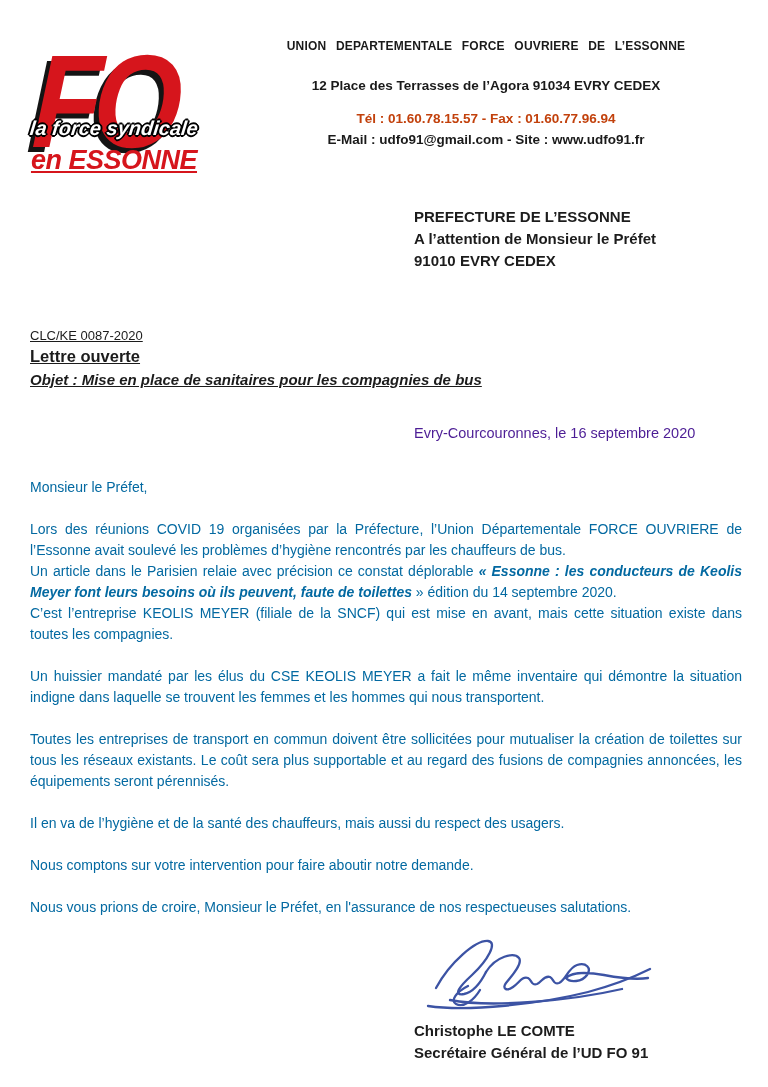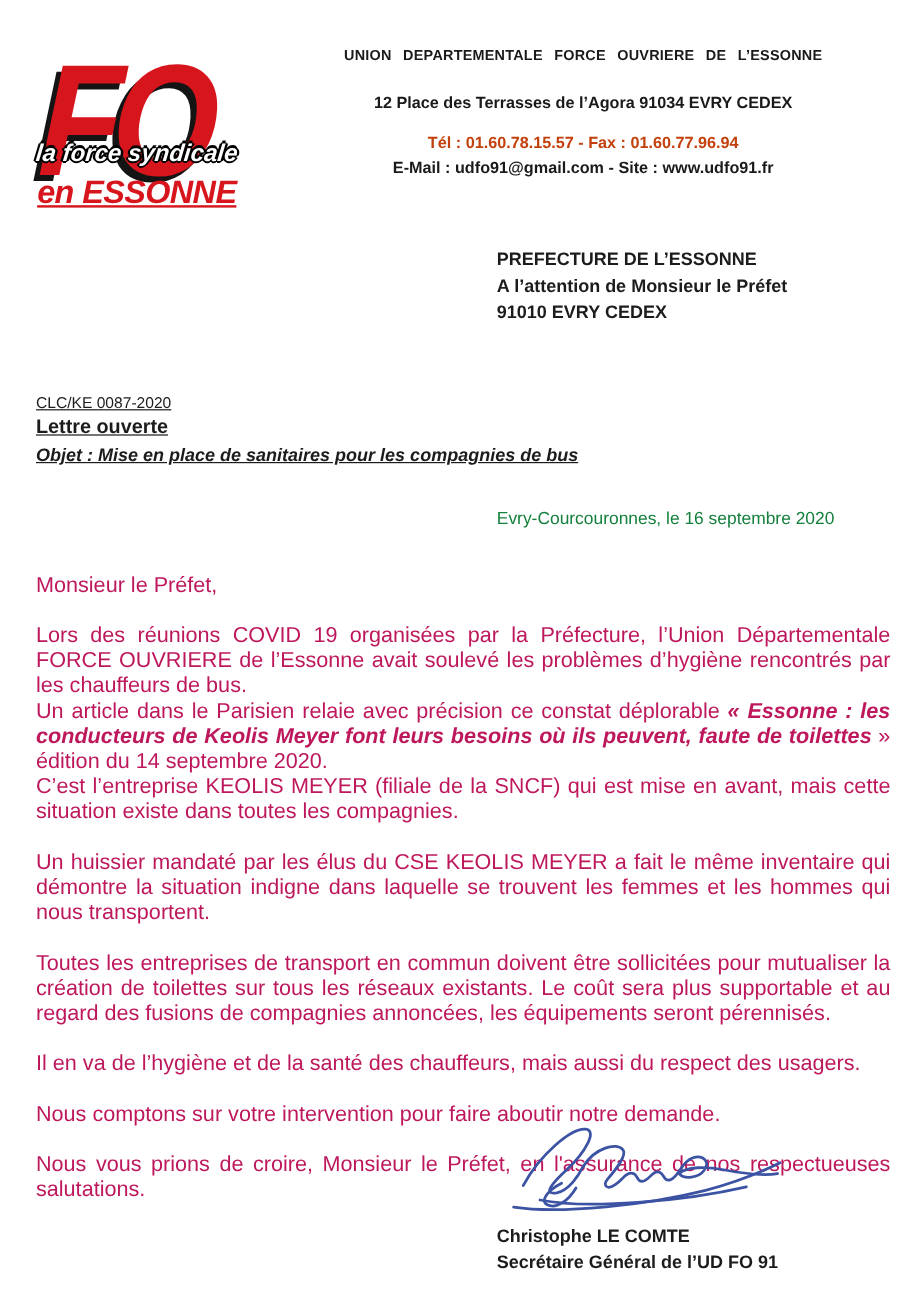--- a/index.html
+++ b/index.html
@@ -52,24 +52,24 @@
   
   .recipient { position:absolute; left:414px; top:206px; font-weight:bold; font-size:15px; line-height:22px; color:#1c1c1c; }
 
   
   .reference   { position:absolute; left:30px; top:327px; color:#1c1c1c;text-decoration:underline; }
   .ref-number  { font-size:13px; line-height:17px; }
   .letter-type { font-weight:bold; font-size:16.5px; line-height:21px; margin-top:2px; }
   .subject     { font-weight:bold; font-style:italic; font-size:15px; line-height:21px; margin-top:2px; }
 
   
-  .dateline { position:absolute; left:414px; top:423px; font-size:14.5px; line-height:20px; color:#15803d; }
+  .dateline { position:absolute; left:414px; top:423px; font-size:14.5px; line-height:20px; color:#4c1d95; }
 
   
-  .letter-body { position:absolute; left:30px; top:477px; width:712px; font-size:18px; line-height:21px; text-align:justify; color:#be185d; }
+  .letter-body { position:absolute; left:30px; top:477px; width:712px; font-size:14px; line-height:21px; text-align:justify; color:#0369a1; }
   .letter-body p { margin:0 0 21px 0; }
   .letter-body .bi { font-weight:bold; font-style:italic; }
 
   
   .signature-block { position:absolute; left:414px; top:928px; width:260px; }
   .signature-svg   { display:block; margin-left:6px; }
   .signer-name  { font-weight:bold; font-size:15px; line-height:22px; margin-top:4px; color:#1c1c1c; }
   .signer-title { font-weight:bold; font-size:15px; line-height:22px; color:#1c1c1c; }
 </style>
 </head>

